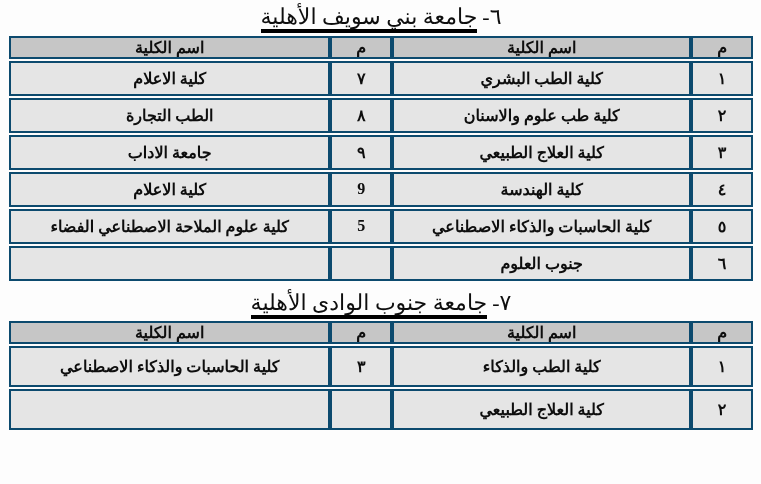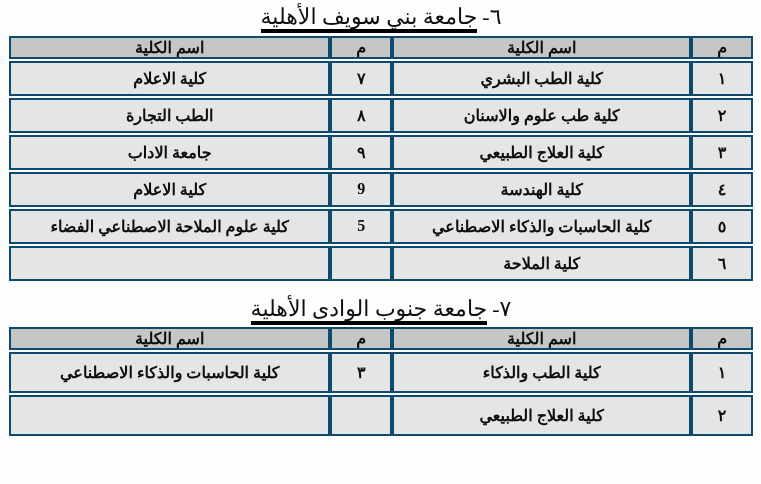--- a/index.html
+++ b/index.html
@@ -49,21 +49,21 @@
     white-space: nowrap;
   }
   th {
     background: #c6c6c6;
     height: 23px;
     font-size: 16px;
   }
   td { font-size: 16px; background: #e5e5e5; }
   table.t1 td { height: 35px; }
   table.t2 td { height: 41px; }
-  .title-2 { margin-top: 12px; }
+  .title-2 { margin-top: 6px; }
 </style>
 </head>
 <body>
 
 <div class="doc">
 
   <div class="title-row">
     <span class="title-num">٦-</span><span class="title-name">جامعة بني سويف الأهلية</span>
   </div>
 
@@ -108,21 +108,21 @@
         <td>كلية الاعلام</td>
       </tr>
       <tr>
         <td>٥</td>
         <td>كلية الحاسبات والذكاء الاصطناعي</td>
         <td>5</td>
         <td>كلية علوم الملاحة الاصطناعي الفضاء</td>
       </tr>
       <tr>
         <td>٦</td>
-        <td>كلية الملاحة</td>
+        <td>جنوب العلوم</td>
         <td></td>
         <td></td>
       </tr>
     </tbody>
   </table>
 
   <div class="title-row title-2">
     <span class="title-num">٧-</span><span class="title-name">جامعة جنوب الوادى الأهلية</span>
   </div>
 

